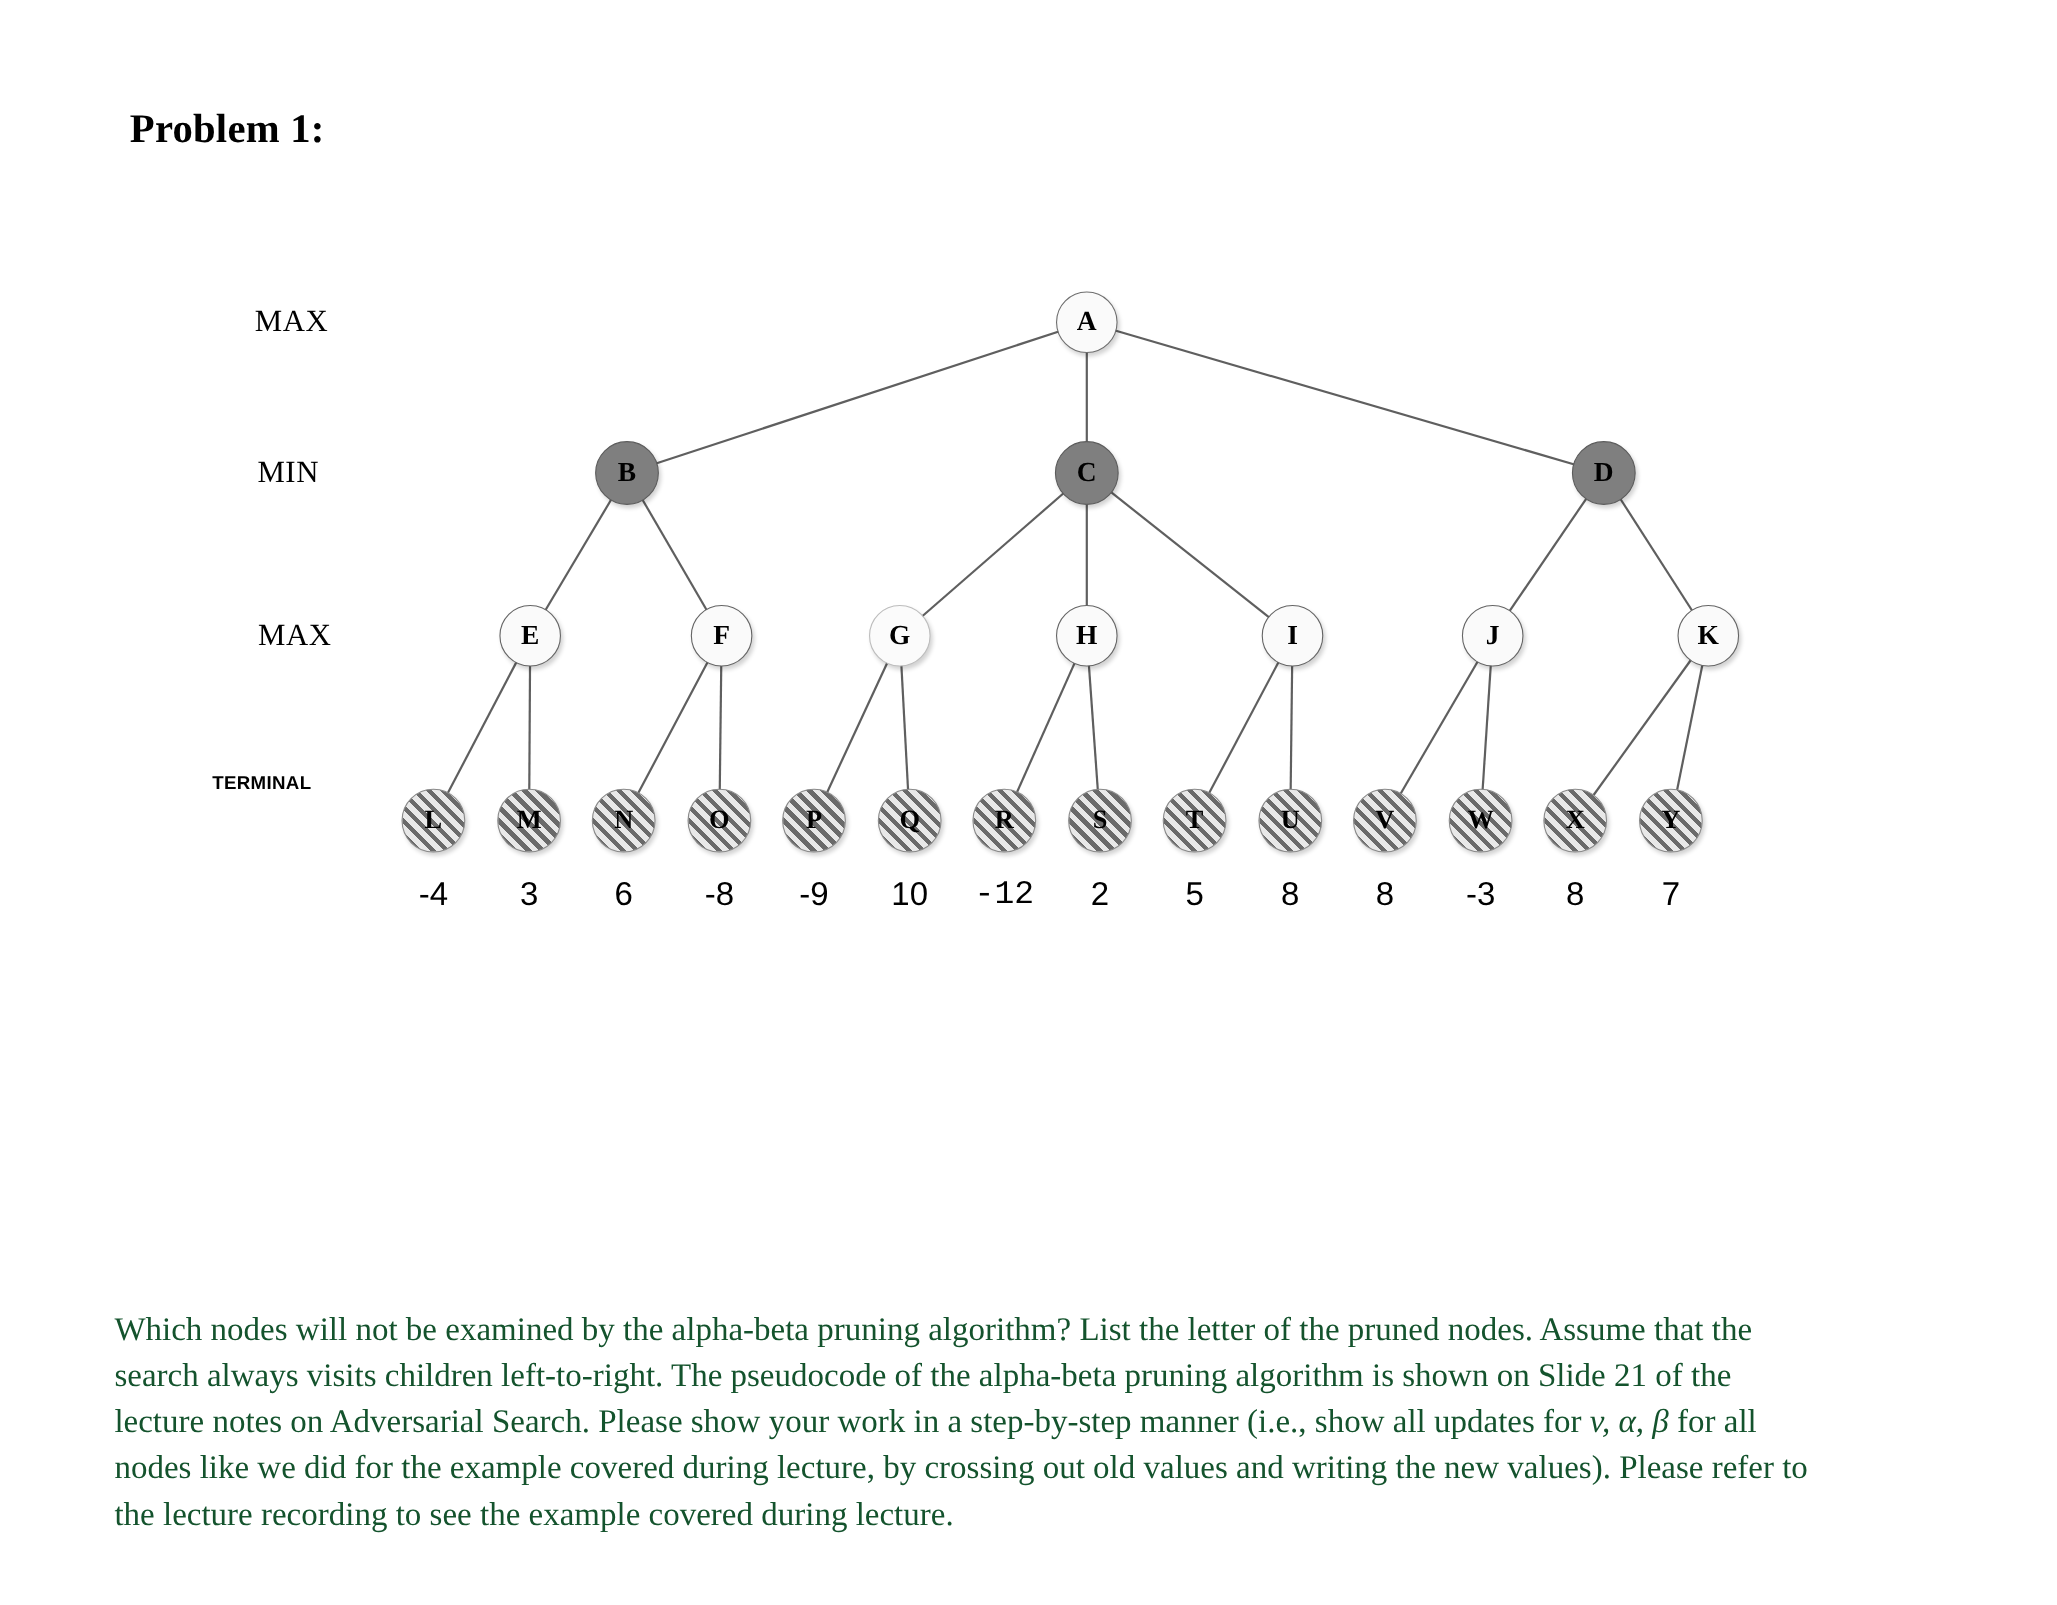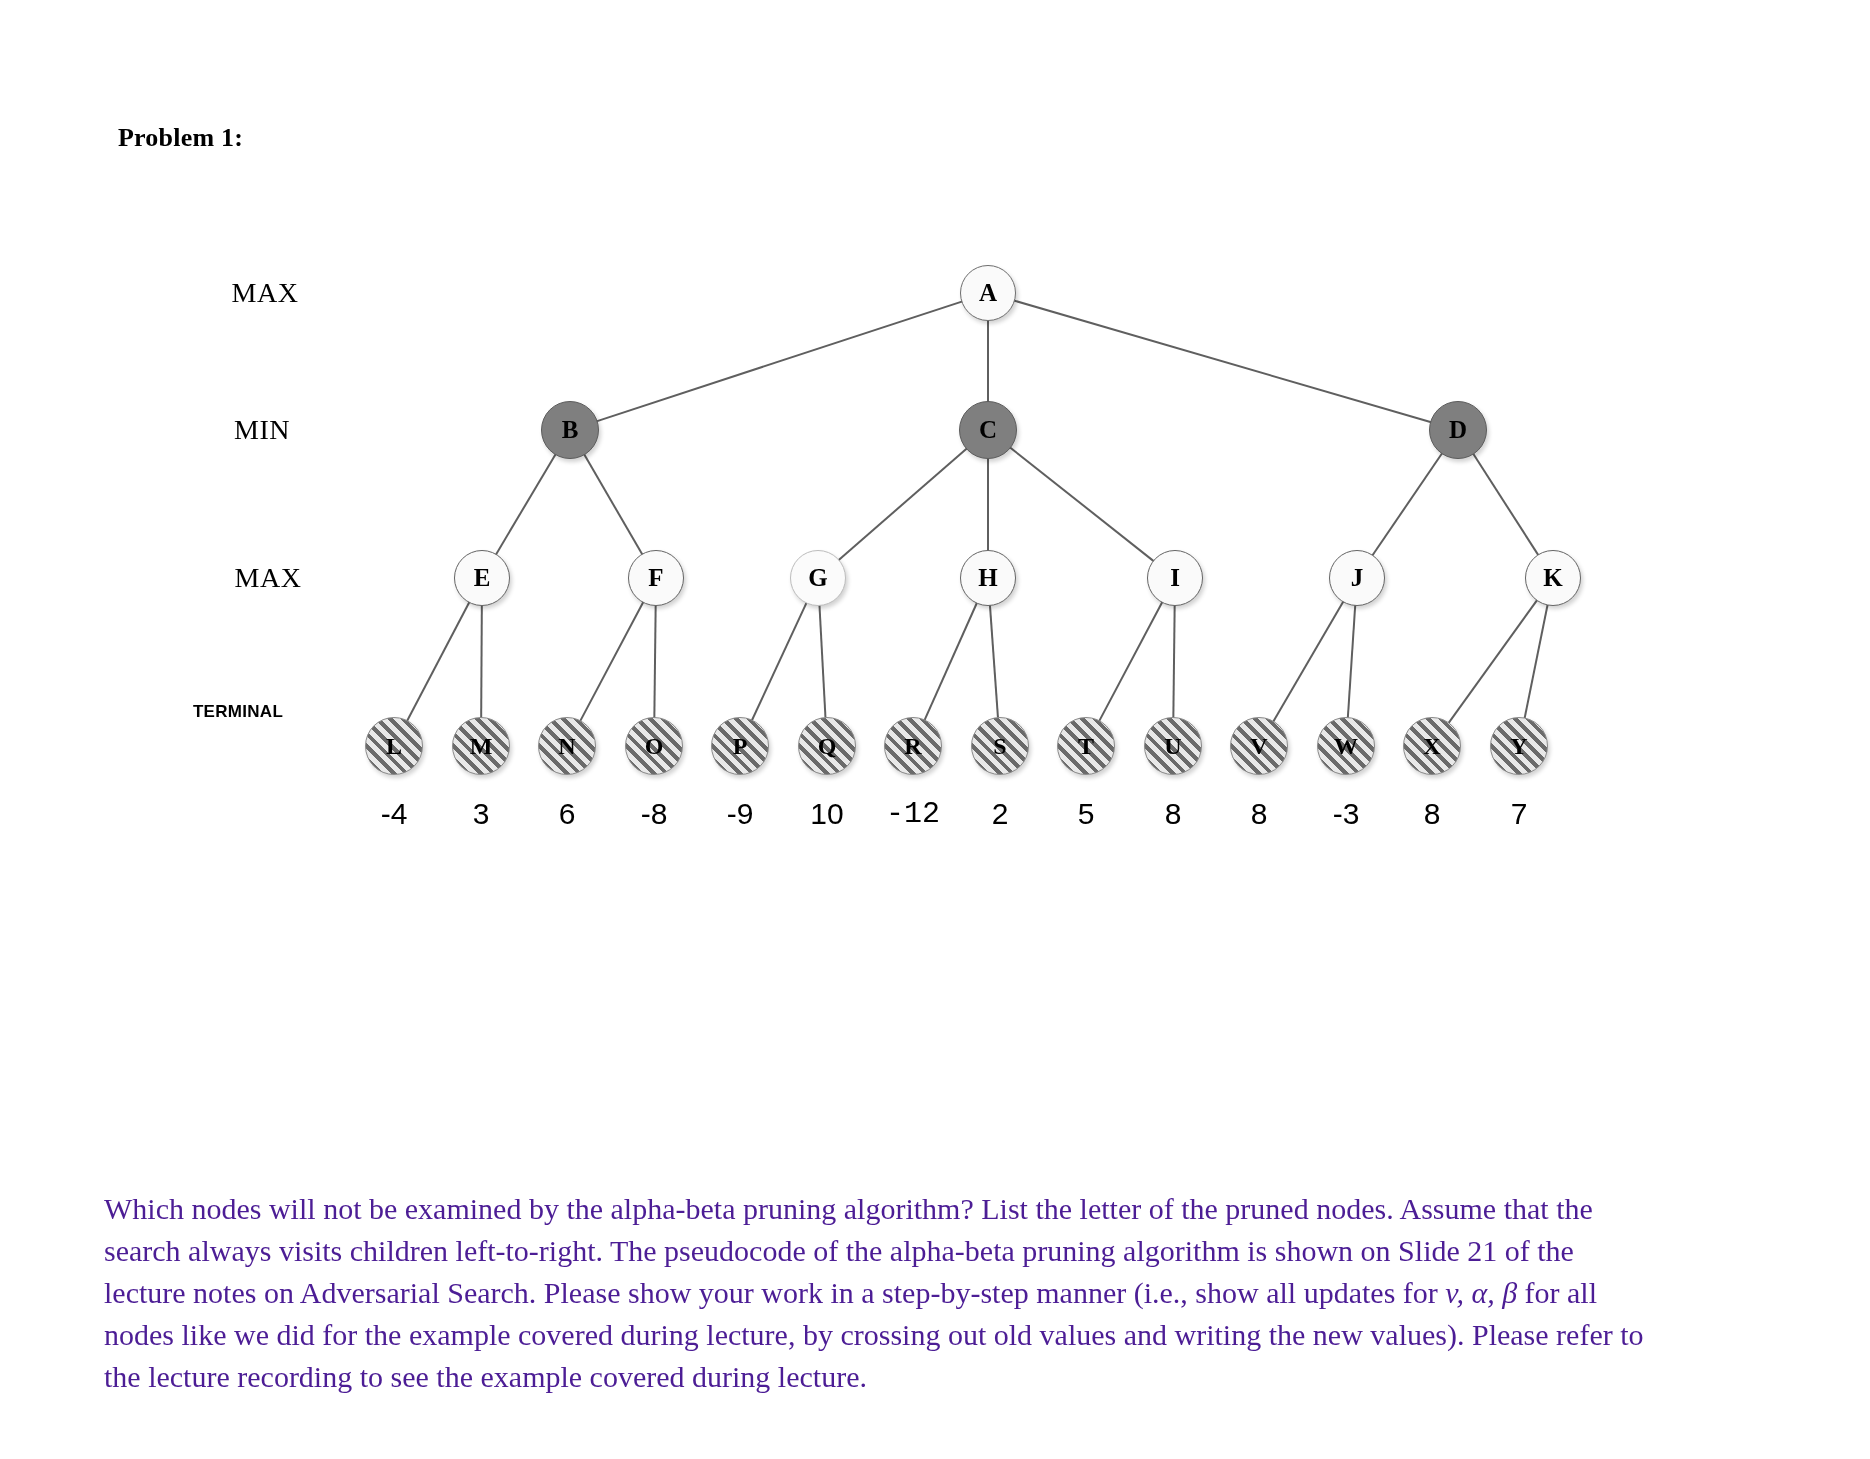--- a/index.html
+++ b/index.html
@@ -15,23 +15,22 @@
     color: #000000;
     overflow: hidden;
   }
 
   #page-title {
     position: absolute;
     left: 118px;
     top: 96px;
     font-family: "Liberation Serif", "DejaVu Serif", serif;
     font-weight: bold;
-    font-size: 26px;
+    font-size: 37px;
     letter-spacing: 0.2px;
-    margin-top: 27px;
   }
 
   
   #figure {
     position: absolute;
     left: 0;
     top: 190px;
     width: 1870px;
     height: 830px;
   }
@@ -124,21 +123,21 @@
 
   
   #question {
     position: absolute;
     left: 104px;
     top: 1158px;
     width: 1540px;
     font-family: "Liberation Serif", "DejaVu Serif", serif;
     font-size: 30px;
     line-height: 42px;
-    color: #4c1d95;
+    color: #14532d;
     text-align: left;
   }
   #question i {
     font-style: italic;
   }
 </style>
 </head>
 <body>
 
 <div id="page-title">Problem 1:</div>

